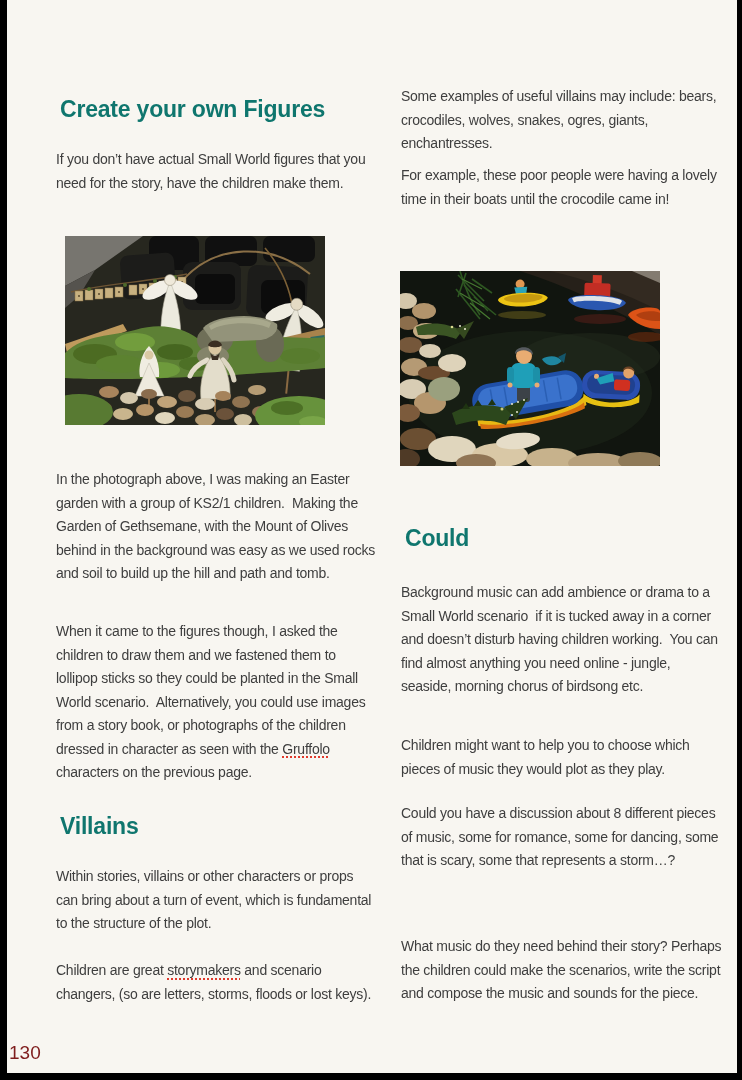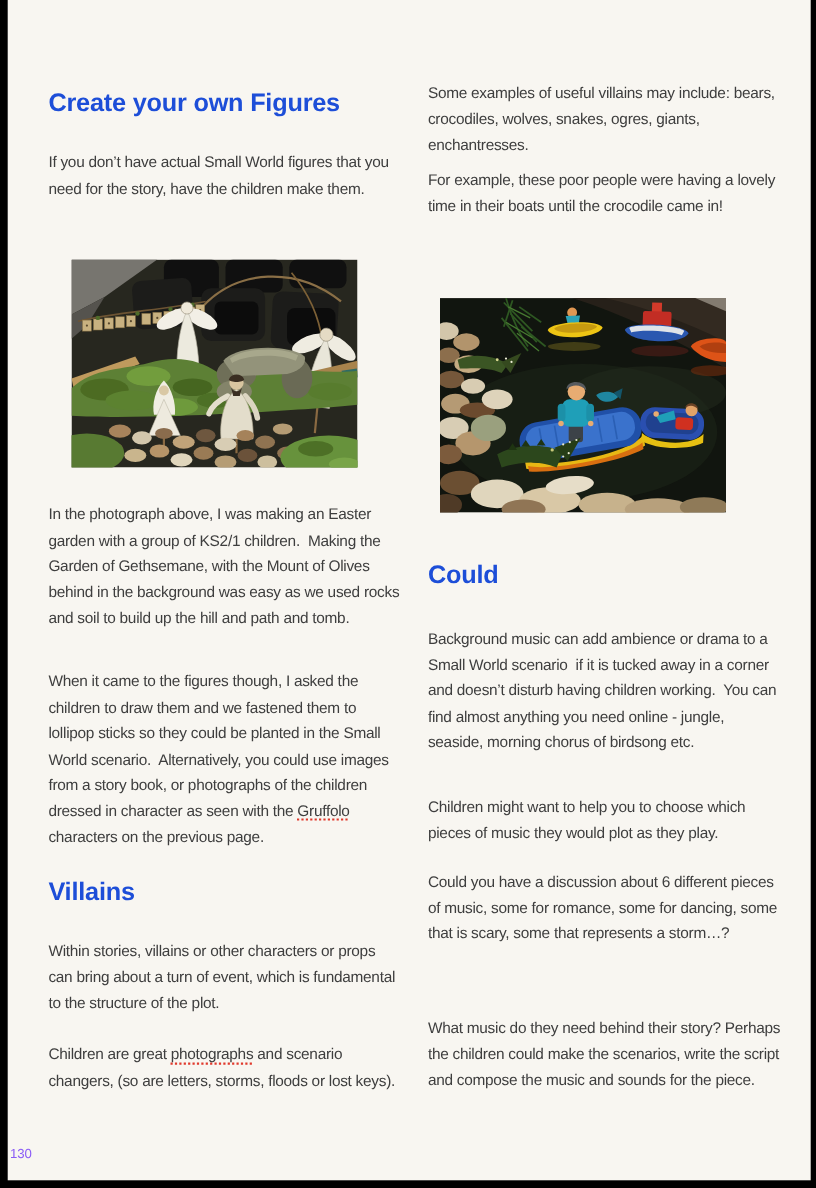--- a/index.html
+++ b/index.html
@@ -7,39 +7,39 @@
     width:742px;height:1080px;position:relative;overflow:hidden;
     background:#f8f6f1;
     font-family:"Liberation Sans",sans-serif;
     color:#3e3e3e;
   }
   .edge-bar{position:absolute;background:#000;}
   .edge-left{left:0;top:0;width:7px;height:1080px;}
   .edge-right{right:0;top:0;width:5px;height:1080px;}
   .edge-bottom{left:0;bottom:0;width:742px;height:7px;}
   .heading{
-    position:absolute;margin:0;
+    position:absolute;margin:16px;
     font-size:23px;font-weight:bold;letter-spacing:-0.2px;
-    color:#1d4ed8;
+    color:#0f766e;
   }
   .body-para{
-    position:absolute;margin:0;
+    position:absolute;margin:12px;
     font-size:14px;line-height:23.5px;letter-spacing:-0.25px;
     width:322px;white-space:pre-wrap;
   }
   .col-left{left:44px;}
   .col-right{left:389px;}
   .misspell{
     text-decoration:underline dotted #e0392c;
     text-decoration-thickness:2px;
     text-underline-offset:3px;
   }
   figure.photo{position:absolute;margin:0;}
   figure.photo svg{display:block;width:100%;height:100%;}
-  .page-number{position:absolute;left:9px;top:1042px;font-size:12px;color:#8b5cf6;}
+  .page-number{position:absolute;left:9px;top:1042px;font-size:19px;color:#7f1d1d;}
 </style>
 </head>
 <body>
 
 <div class="edge-bar edge-left"></div>
 <div class="edge-bar edge-right"></div>
 <div class="edge-bar edge-bottom"></div>
 
 <h2 class="heading col-left" style="top:80px">Create your own Figures</h2>
 
@@ -185,21 +185,21 @@
 </figure>
 
 <p class="body-para col-left" style="top:456px">In the photograph above, I was making an Easter garden with a group of KS2/1 children.  Making the Garden of Gethsemane, with the Mount of Olives behind in the background was easy as we used rocks and soil to build up the hill and path and tomb.</p>
 
 <p class="body-para col-left" style="top:608px"><span>When it came to the figures though, I asked the children to draw them and we fastened them to lollipop sticks so they could be planted in the Small World scenario.  Alternatively, you could use images from a story book, or photographs of the children dressed in character as seen with the </span><span class="misspell">Gruffolo</span><span> characters on the previous page.</span></p>
 
 <h2 class="heading col-left" style="top:797px">Villains</h2>
 
 <p class="body-para col-left" style="top:853px">Within stories, villains or other characters or props can bring about a turn of event, which is fundamental to the structure of the plot.</p>
 
-<p class="body-para col-left" style="top:947px"><span>Children are great </span><span class="misspell">photographs</span><span> and scenario changers, (so are letters, storms, floods or lost keys).</span></p>
+<p class="body-para col-left" style="top:947px"><span>Children are great </span><span class="misspell">storymakers</span><span> and scenario changers, (so are letters, storms, floods or lost keys).</span></p>
 
 <div class="page-number">130</div>
 
 <p class="body-para col-right" style="top:73px">Some examples of useful villains may include: bears, crocodiles, wolves, snakes, ogres, giants, enchantresses.</p>
 
 <p class="body-para col-right" style="top:152px">For example, these poor people were having a lovely time in their boats until the crocodile came in!</p>
 
 <figure class="photo" style="left:400px;top:271px;width:260px;height:195px" role="img" aria-label="Toy boats with small play figures floating on dark water in a tray edged with pebbles and pine branches, while a toy crocodile sneaks up on one of the boats">
   <svg viewBox="0 0 260 195" preserveAspectRatio="none">
     <rect width="260" height="195" fill="#11150f"></rect>
@@ -342,15 +342,15 @@
     </g>
   </svg>
 </figure>
 
 <h2 class="heading col-right" style="top:509px">Could</h2>
 
 <p class="body-para col-right" style="top:569px">Background music can add ambience or drama to a Small World scenario  if it is tucked away in a corner and doesn’t disturb having children working.  You can find almost anything you need online - jungle, seaside, morning chorus of birdsong etc.</p>
 
 <p class="body-para col-right" style="top:722px">Children might want to help you to choose which pieces of music they would plot as they play.</p>
 
-<p class="body-para col-right" style="top:790px">Could you have a discussion about 6 different pieces of music, some for romance, some for dancing, some that is scary, some that represents a storm…?</p>
+<p class="body-para col-right" style="top:790px">Could you have a discussion about 8 different pieces of music, some for romance, some for dancing, some that is scary, some that represents a storm…?</p>
 
 <p class="body-para col-right" style="top:923px">What music do they need behind their story? Perhaps the children could make the scenarios, write the script and compose the music and sounds for the piece.</p>
 
 </body></html>

